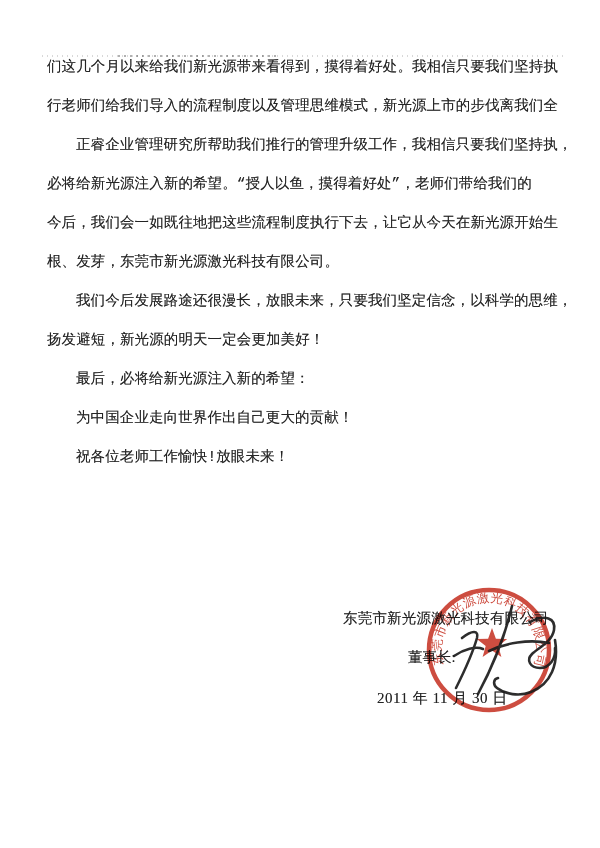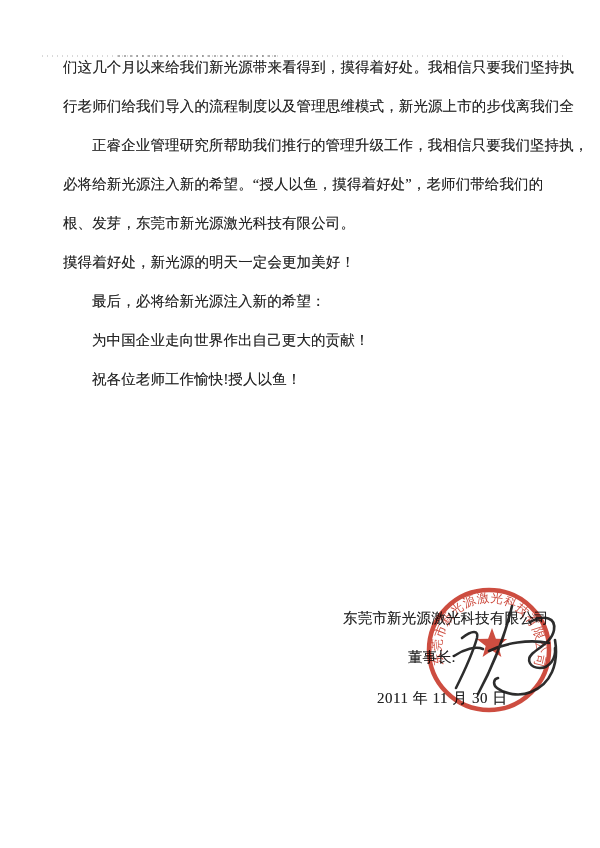--- a/index.html
+++ b/index.html
@@ -34,23 +34,24 @@
     top: 55px;
     width: 160px;
     height: 2px;
     background: repeating-linear-gradient(90deg,
       rgba(40,40,40,0.8) 0 2px,
       rgba(0,0,0,0) 2px 6px);
     opacity: 0.45;
   }
   .body-text {
     position: absolute;
-    left: 63px;
+    left: 47px;
     top: 48px;
     width: 508px;
+    font-family: Liberation Mono, monospace;
   }
   .line {
     height: 39px;
     line-height: 39px;
     font-size: 14.5px;
     white-space: nowrap;
     letter-spacing: 0.1px;
     text-shadow: 0 0 0.5px rgba(40,40,40,0.5);
   }
   .line.indent {
@@ -121,25 +122,27 @@
 <div class="page">
 
   <div class="scan-line"></div>
   <div class="scan-line-dark"></div>
 
   <div class="body-text">
     <div class="line">们这几个月以来给我们新光源带来看得到，摸得着好处。我相信只要我们坚持执</div>
     <div class="line">行老师们给我们导入的流程制度以及管理思维模式，新光源上市的步伐离我们全</div>
     <div class="line indent">正睿企业管理研究所帮助我们推行的管理升级工作，我相信只要我们坚持执，</div>
     <div class="line">必将给新光源注入新的希望。“授人以鱼，摸得着好处”，老师们带给我们的</div>
+    <div class="line">今后，我们会一如既往地把这些流程制度执行下去，让它从今天在新光源开始生</div>
     <div class="line">根、发芽，东莞市新光源激光科技有限公司。</div>
-    <div class="line">摸得着好处，新光源的明天一定会更加美好！</div>
+    <div class="line indent">我们今后发展路途还很漫长，放眼未来，只要我们坚定信念，以科学的思维，</div>
+    <div class="line">扬发避短，新光源的明天一定会更加美好！</div>
     <div class="line indent">最后，必将给新光源注入新的希望：</div>
     <div class="line indent">为中国企业走向世界作出自己更大的贡献！</div>
-    <div class="line indent">祝各位老师工作愉快!授人以鱼！</div>
+    <div class="line indent">祝各位老师工作愉快!放眼未来！</div>
   </div>
 
   <div class="closing">
     <div class="company-name">东莞市新光源激光科技有限公司</div>
     <div class="signer-title">董事长:</div>
     <div class="sign-date">2011 年 11 月 30 日</div>
   </div>
 
   <svg class="overlay-svg" viewBox="0 0 600 848">
 

